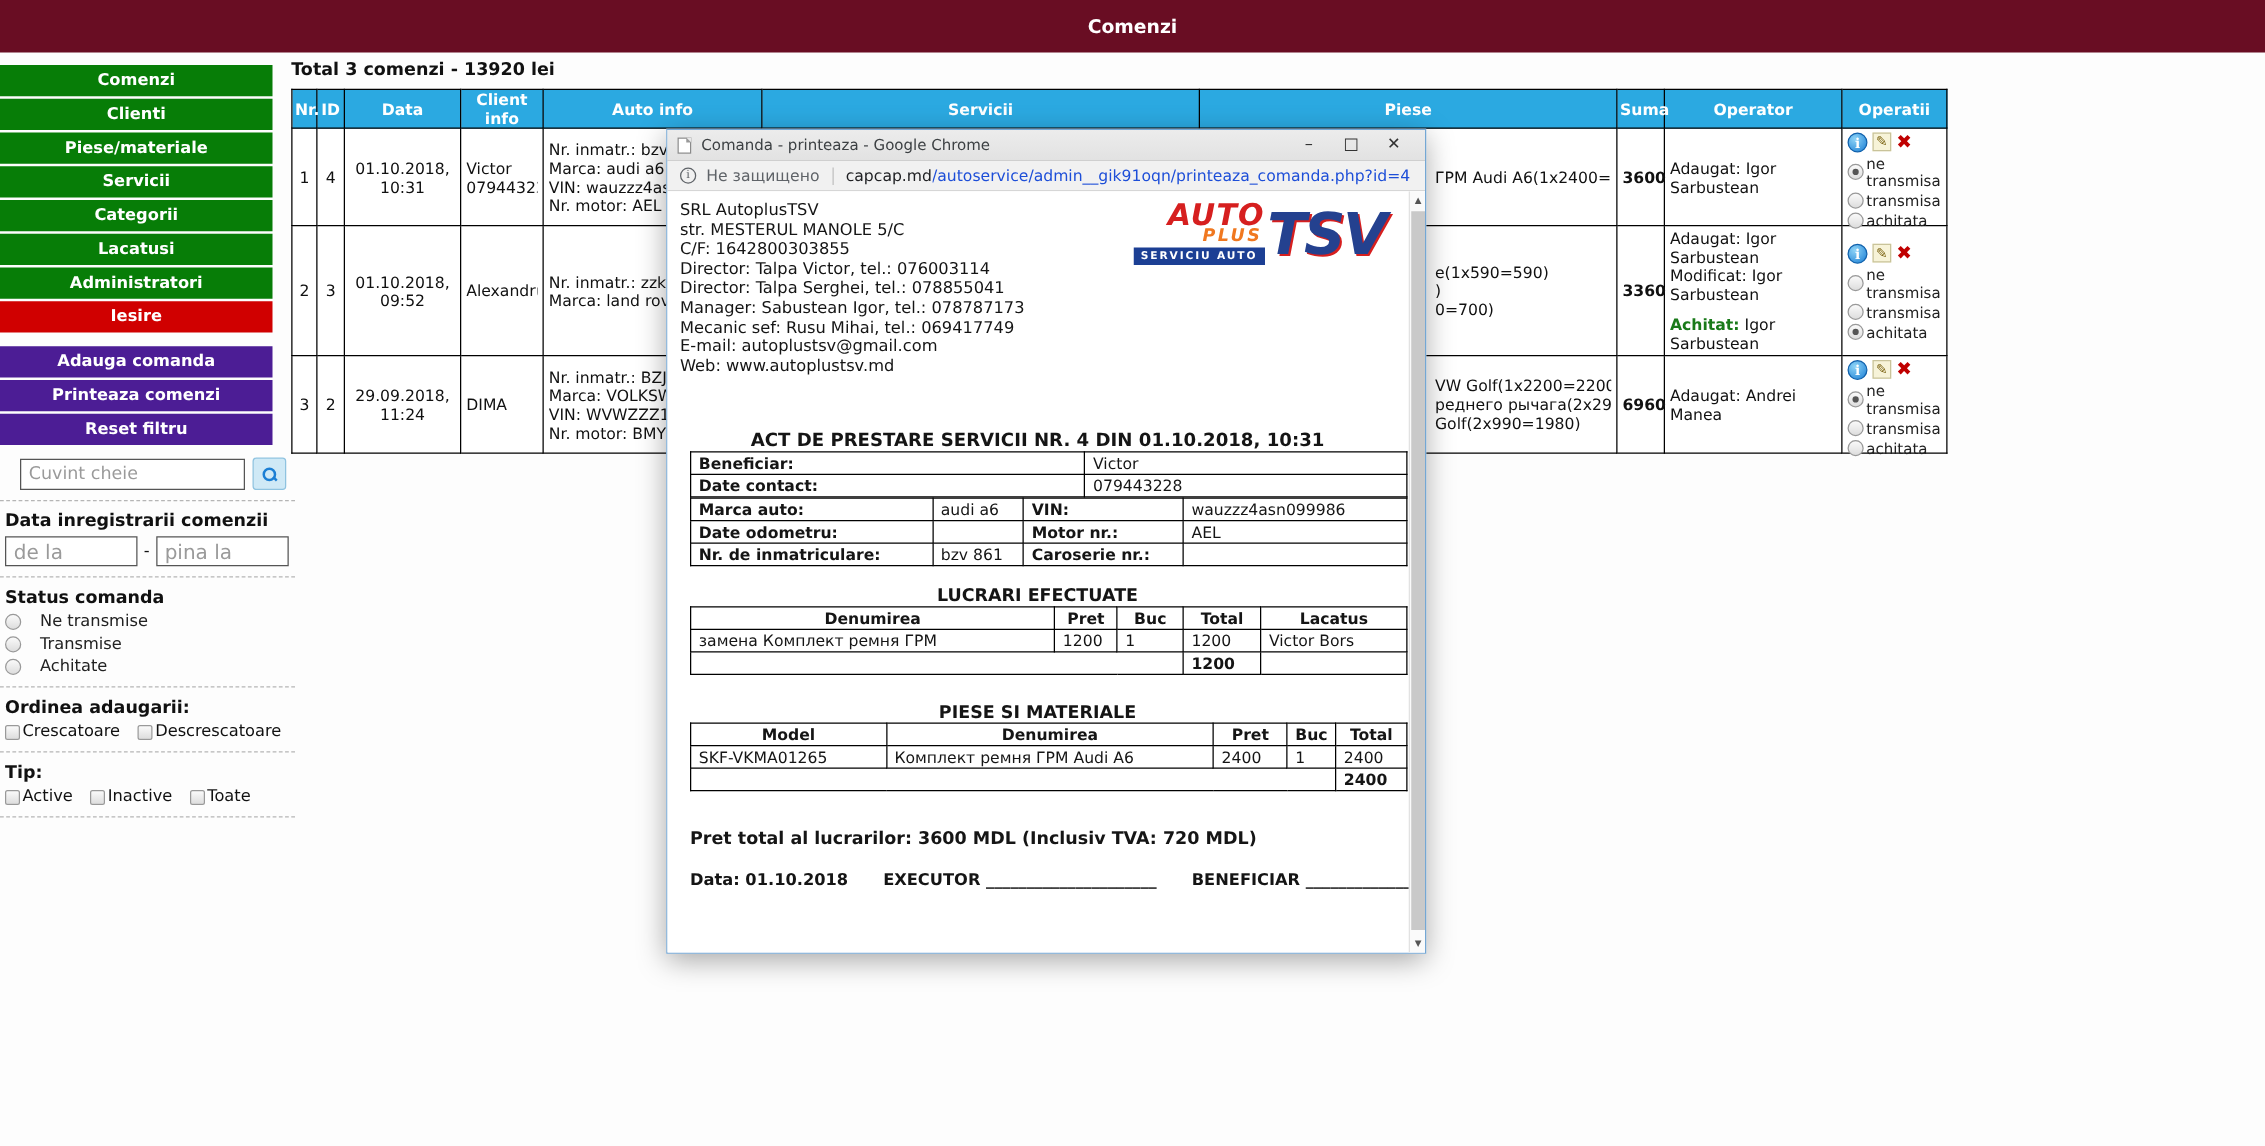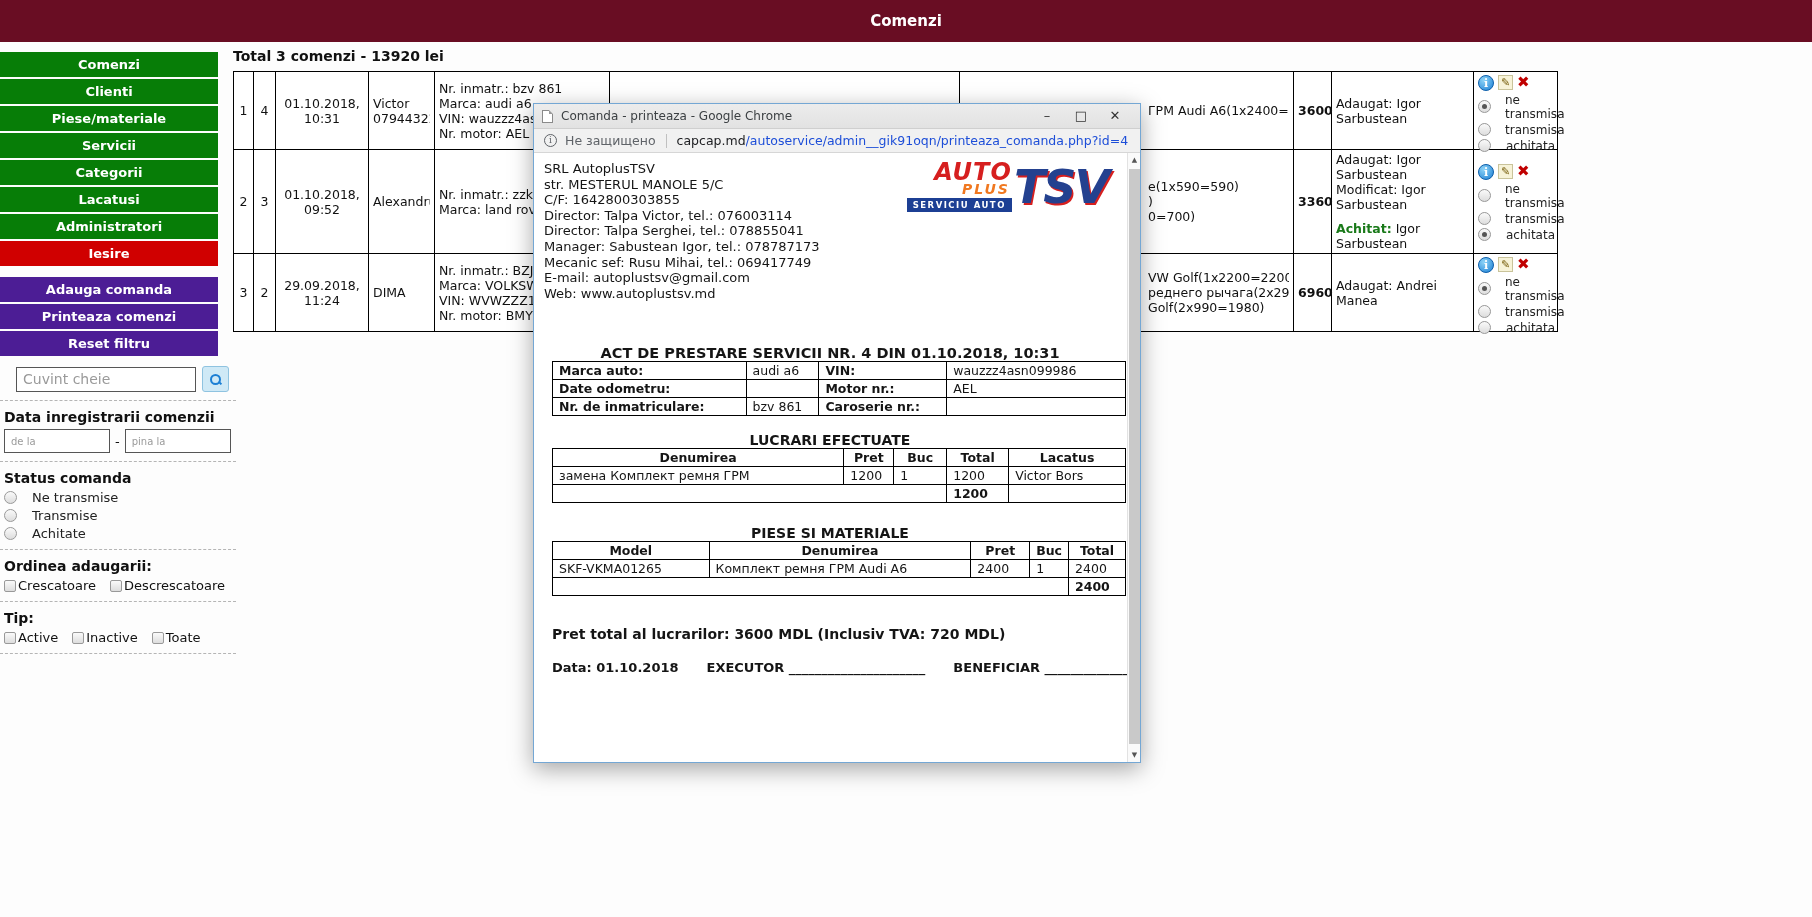--- a/index.html
+++ b/index.html
@@ -24,21 +24,21 @@
   .search-row { display:flex; align-items:center; gap:6px;padding-left:16px; }
   .search-row input { width:180px; height:25px; border:1px solid #555; padding:2px 6px; font-size:14px; color:#333;
                       font-family:"DejaVu Sans",sans-serif; }
   .search-btn { width:27px; height:26px; background:#cfe9f6; border:1px solid #8fc3e0; border-radius:3px;
                 display:flex; align-items:center; justify-content:center; cursor:pointer; }
   .mag { position:relative; width:11px; height:11px; }
   .mag::before { content:''; position:absolute; left:0; top:0; width:7px; height:7px; border:2px solid #1c7fd4; border-radius:50%; }
   .mag::after { content:''; position:absolute; left:8px; top:8px; width:4px; height:2px; background:#1c7fd4; transform:rotate(45deg); }
   .flabel { font-weight:bold; font-size:14px; margin-bottom:4px; }
   .date-row { display:flex; align-items:center; gap:5px; }
-  .date-row input { width:106px; height:24px; border:1px solid #555; padding:2px 6px; font-size:10px; color:#333;
+  .date-row input { width:106px; height:24px; border:1px solid #555; padding:2px 6px; font-size:16px; color:#333;
                     font-family:"DejaVu Sans",sans-serif; }
   input::placeholder { color:#9a9a9a; }
   .opt-row { display:flex; align-items:center; gap:15px; margin-top:3px; font-size:13px; color:#222; }
   .opt-inline { display:flex; align-items:center; gap:14px; margin-top:3px; }
   .opt-inline .opt { display:flex; align-items:center; gap:2px; font-size:13px; }
   input.r, input.c { appearance:none; -webkit-appearance:none; width:13px; height:13px; background:linear-gradient(#fafafa,#ddd);
                      border:1px solid #999; cursor:pointer; flex:0 0 auto; }
   input.r { border-radius:50%; }
   input.c { border-radius:2px; width:12px; height:12px; }
   input.r:checked::after { content:''; display:block; width:5px; height:5px; border-radius:50%; background:#555; margin:3px; }
@@ -58,21 +58,21 @@
   .achitat-label { color:#1a7a1a; font-weight:bold; }
   .operatii-cell { height:100%; display:flex; flex-direction:column; padding:2px 2px 3px 4px; }
   .icon-row { display:flex; align-items:center; gap:4px; }
   .info-ic { width:16px; height:16px; border-radius:50%; background:radial-gradient(circle at 35% 30%, #8ed4f7, #1c7fd4);
              border:1px solid #1060ab; color:#fff; font-weight:bold; font-size:11px; line-height:15px; text-align:center;
              font-family:"DejaVu Serif",serif; cursor:pointer; }
   .edit-ic { width:15px; height:15px; background:#f7f3d8; border:1px solid #c9c39a; color:#7c6414; font-size:11px;
              line-height:14px; text-align:center; cursor:pointer; }
   .del-ic { color:#c00000; font-weight:bold; font-size:15px; line-height:15px; cursor:pointer; }
   .status-group { margin-top:auto; }
-  .status-group .opt-row { margin-top:2px; font-size:12px; gap:14px;justify-content:space-between; }
+  .status-group .opt-row { margin-top:2px; font-size:12px; gap:2px; }
 
   
   .popup { position:absolute; left:533px; top:103px; width:608px; height:660px; background:#fff;
            border:1px solid #74a7d4; box-shadow:0 6px 22px rgba(0,0,0,0.35); z-index:10; }
   .ptitlebar { height:25px; background:linear-gradient(#ececec,#e2e2e2); border-bottom:1px solid #cfcfcf;
                display:flex; align-items:center; padding:0 8px; }
   .page-ic { width:11px; height:13px; background:#fff; border:1px solid #8a8a8a; margin-right:8px; position:relative; }
   .page-ic::after { content:''; position:absolute; right:-1px; top:-1px; border-style:solid; border-width:0 4px 4px 0;
                     border-color:transparent #e8e8e8 #999 transparent; }
   .ptitle { font-size:12px; color:#3c4043; flex:1; white-space:nowrap; overflow:hidden; }
@@ -210,20 +210,32 @@
         <col style="width:93px">
         <col style="width:66px">
         <col style="width:175px">
       <col style="width:350px">
         <col style="width:334px">
         <col style="width:38px">
         <col style="width:142px">
         <col style="width:84px">
     </colgroup>
     <tbody>
+        <tr>
+      <th>Nr.</th>
+      <th>ID</th>
+      <th>Data</th>
+      <th>Client info</th>
+      <th>Auto info</th>
+      <th>Servicii</th>
+      <th>Piese</th>
+      <th>Suma</th>
+      <th>Operator</th>
+      <th>Operatii</th>
+    </tr>
 
     <tr style="height:78px">
       <td class="ctr">1</td>
       <td class="ctr">4</td>
       <td class="ctr">01.10.2018, 10:31</td>
       <td>
             <div class="cell-lines">
         <div>Victor</div>
         <div>079443228</div>
       </div>
@@ -421,20 +433,36 @@
       <div class="logo-left">
         <div class="logo-auto">AUTO</div>
         <div class="logo-plus">PLUS</div>
         <div class="logo-serv">SERVICIU AUTO</div>
       </div>
       <div class="logo-tsv">TSV</div>
     </div>
 
     <div class="act-title">ACT DE PRESTARE SERVICII NR. 4 DIN 01.10.2018, 10:31</div>
 
+    <table class="inv t-benef">
+      <colgroup>
+          <col style="width:316px">
+          <col style="width:258px">
+        </colgroup>
+      <tbody>
+          <tr>
+            <td class="lbl">Beneficiar:</td>
+            <td>Victor</td>
+          </tr>
+      <tr>
+            <td class="lbl">Date contact:</td>
+            <td>079443228</td>
+          </tr>
+    </tbody>
+      </table>
 
     <table class="inv t-auto">
       <colgroup>
           <col style="width:194px">
           <col style="width:73px">
           <col style="width:128px">
           <col style="width:179px">
         </colgroup>
       <tbody>
           <tr>

